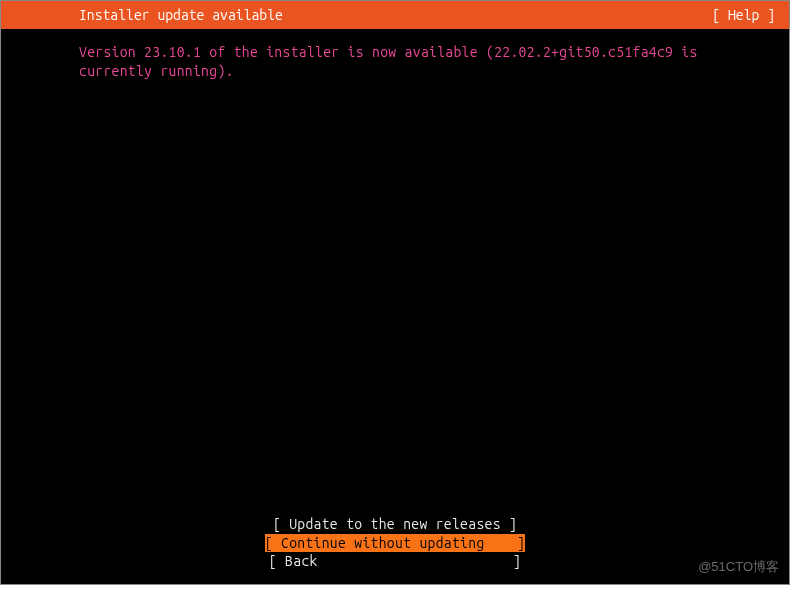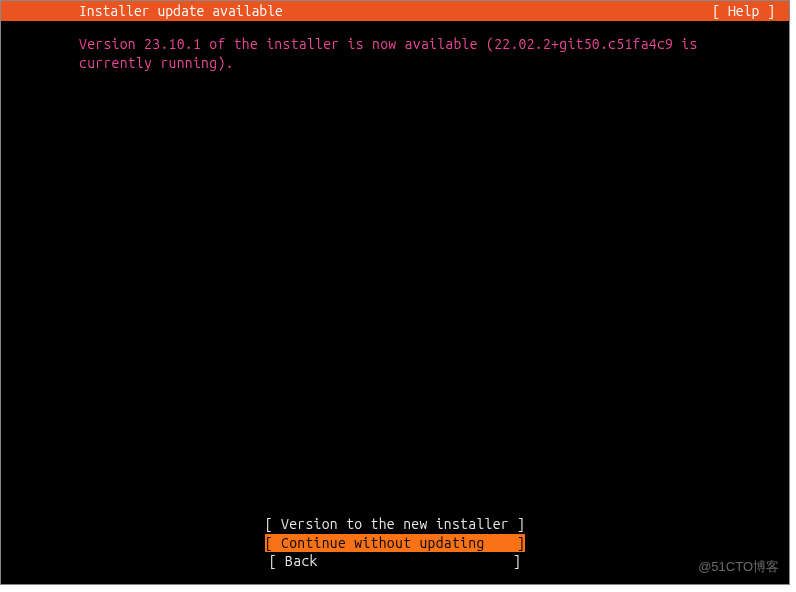--- a/index.html
+++ b/index.html
@@ -19,21 +19,21 @@
       width: 790px;
       height: 585px;
       background: #000000;
       color: #e0e0e0;
       position: relative;
       border: 1px solid #888;
     }
     .header-bar {
       background: #e95420;
       color: #ffffff;
-      height: 20px;
+      height: 28px;
       display: flex;
       justify-content: space-between;
       align-items: center;
       padding: 0 14px 0 78px;
       font-size: 14px;
       line-height: 20px;
     }
     .header-title {
       white-space: nowrap;
     }
@@ -92,19 +92,19 @@
   <div class="header-bar">
     <span class="header-title">Installer update available</span>
     <span class="header-help">[ Help ]</span>
   </div>
 
   <div class="content">
     <p>Version 23.10.1 of the installer is now available (22.02.2+git50.c51fa4c9 is currently running).</p>
   </div>
 
   <div class="buttons">
-    <span class="button-line">[ Version to the new installer ]</span>
+    <span class="button-line">[ Update to the new releases ]</span>
     <span class="button-selected">[ Continue without updating    ]</span>
     <span class="button-line">[ Back                        ]</span>
   </div>
 
   <div class="watermark">@51CTO博客</div>
 </div>
 
 </body></html>

